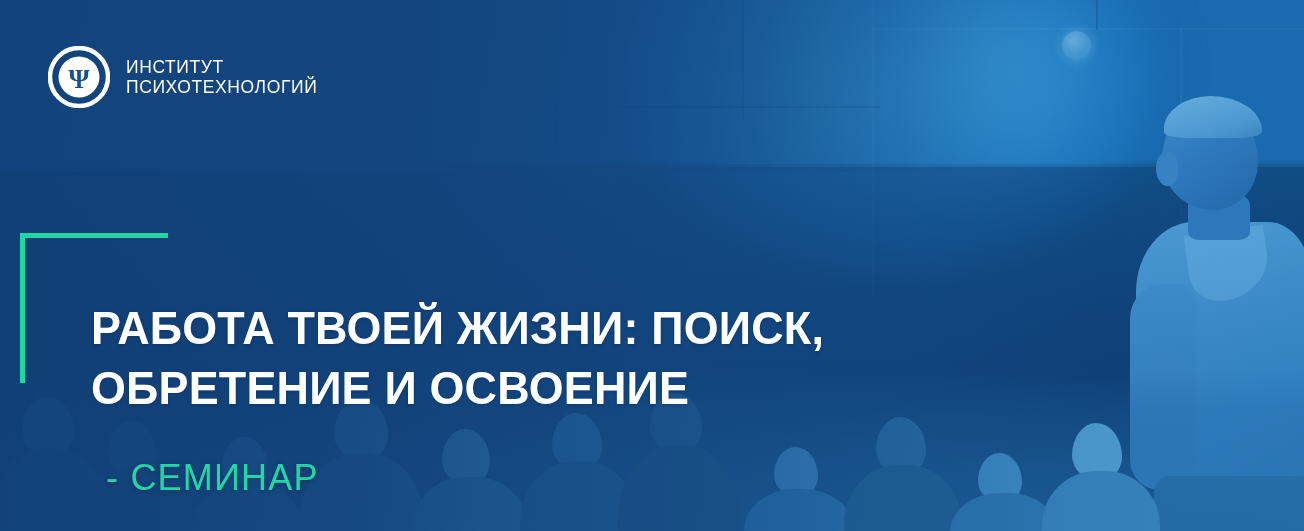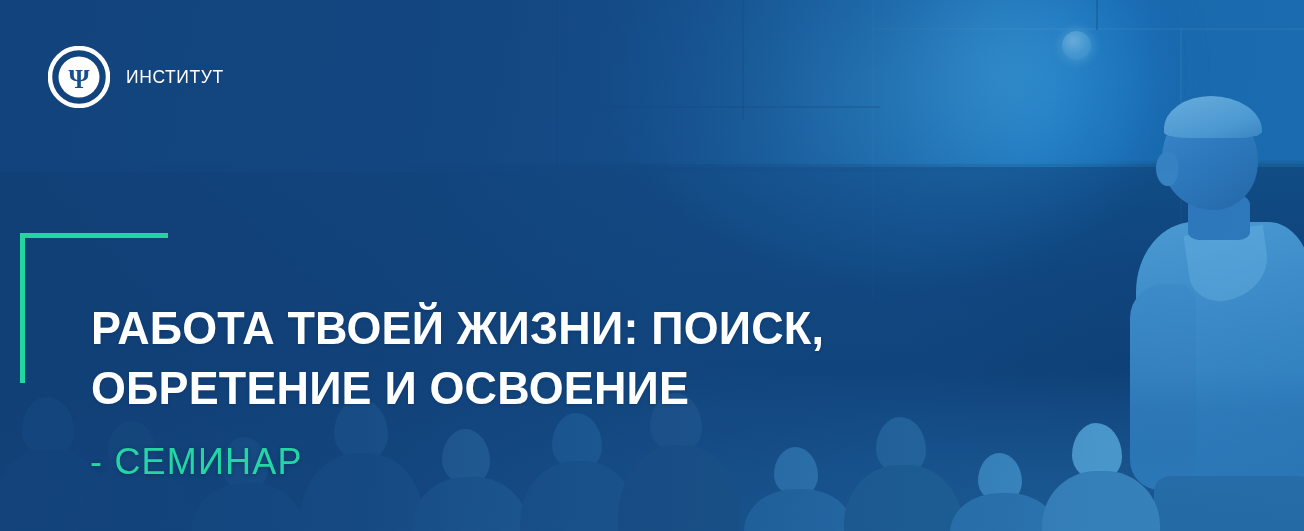--- a/index.html
+++ b/index.html
@@ -316,21 +316,21 @@
     transform-origin: left center;
     text-shadow: 0 1px 3px rgba(8,40,80,0.35);
   }
   .headline-line { display: block; white-space: nowrap; }
 
   
   .subtitle {
     position: absolute;
     left: 90px;
     top: 440px;
-    margin: 0;
+    margin: 16px;
     color: #25d6a5;
     font-size: 36px;
     line-height: 44px;
     font-weight: 400;
     letter-spacing: 1.2px;
     text-transform: uppercase;
     text-shadow: 0 1px 4px rgba(8,40,80,0.45);
   }
 </style>
 </head>
@@ -426,20 +426,21 @@
     <div class="logo">
       <div class="logo-mark">
         <svg width="62" height="62" viewBox="0 0 62 62" aria-hidden="true">
           <circle cx="31" cy="31" r="29" fill="none" stroke="#ffffff" stroke-width="4.5"></circle>
           <circle cx="31" cy="31" r="20.5" fill="#ffffff"></circle>
           <text x="31" y="41.5" text-anchor="middle" font-family="'Liberation Serif','DejaVu Serif',serif" font-size="27" font-weight="700" fill="#17508f">Ψ</text>
         </svg>
       </div>
       <div class="logo-text">
         <span class="logo-line">ИНСТИТУТ</span>
+        <span class="logo-line">ПСИХОТЕХНОЛОГИЙ</span>
       </div>
     </div>
 
     <div class="bracket">
       <div class="bracket-top"></div>
       <div class="bracket-left"></div>
     </div>
 
     <h1 class="headline">
       <span class="headline-line">РАБОТА ТВОЕЙ ЖИЗНИ: ПОИСК,</span>

